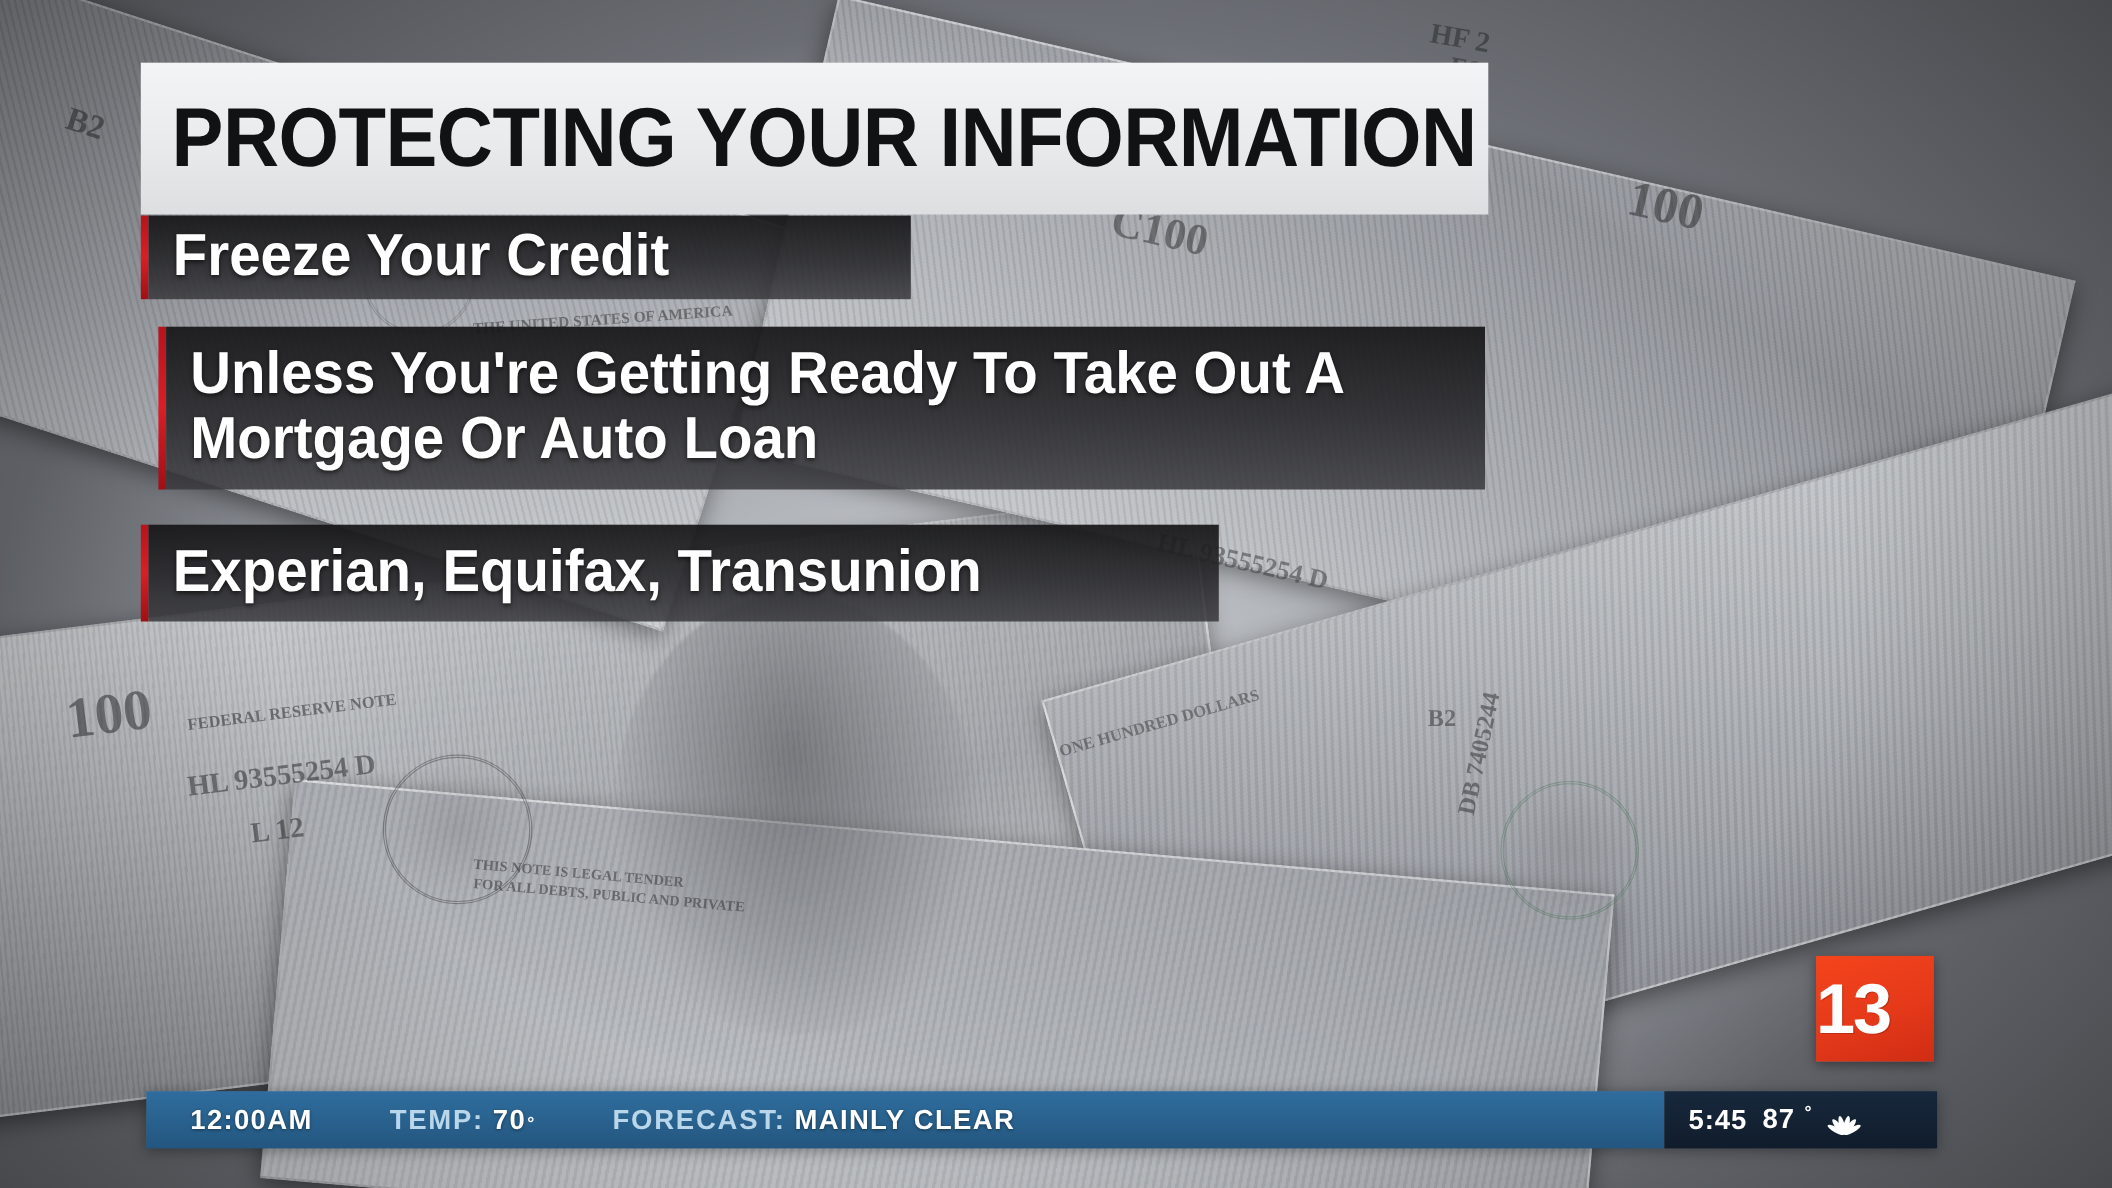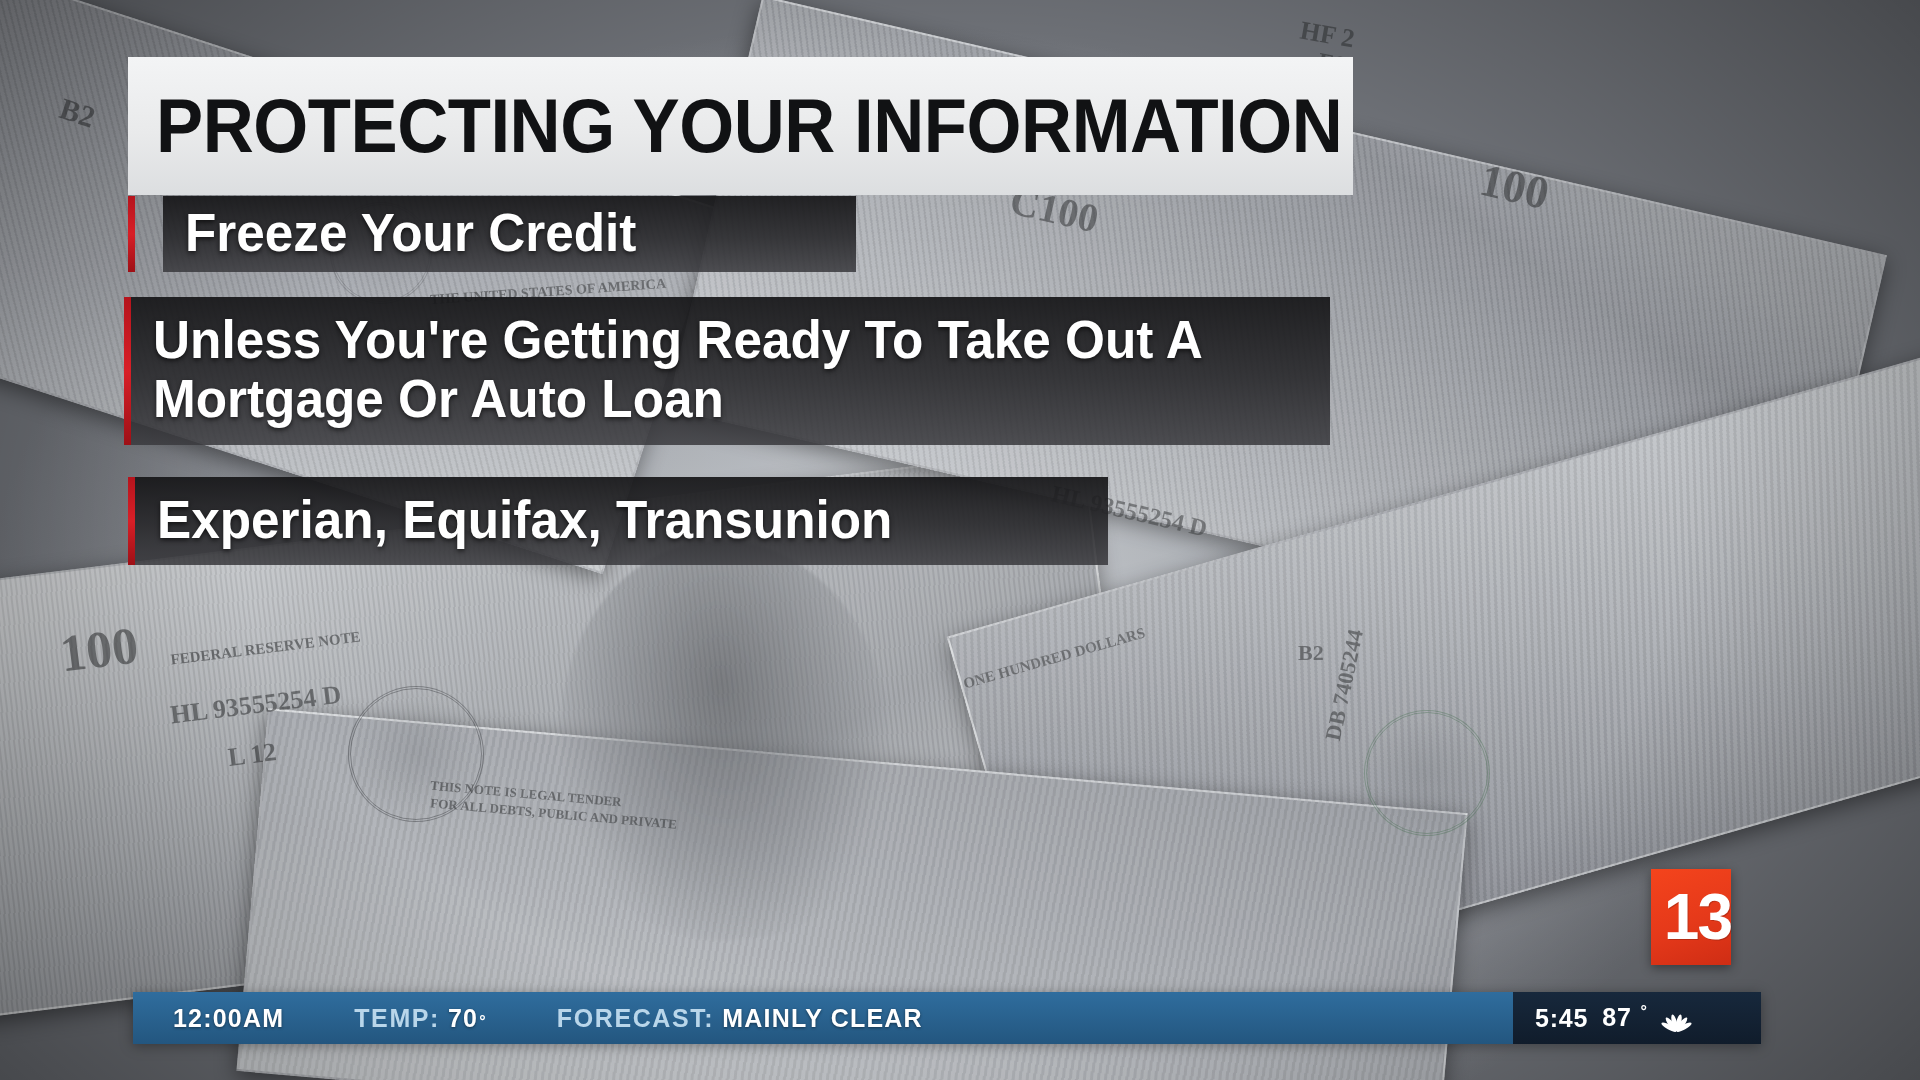--- a/index.html
+++ b/index.html
@@ -166,39 +166,39 @@
     font-size: 54px;
     line-height: 1.09;
     color: #ffffff;
     white-space: nowrap;
     transform: scaleX(0.95);
     transform-origin: left center;
     text-shadow: 0 2px 5px rgba(0,0,0,0.65);
   }
 
   #sub-1 { left: 128px; top: 196px; height: 76px; }
-  #sub-1 .sub-panel { width: 693px; margin-left: 28px; }
-
-  #sub-2 { left: 124px; top: 297px; height: 148px; }
+  #sub-1 .sub-panel { width: 693px; }
+
+  #sub-2 { left: 144px; top: 297px; height: 148px; }
   #sub-2 .sub-panel { width: 1199px; }
 
   #sub-3 { left: 128px; top: 477px; height: 88px; }
   #sub-3 .sub-panel { width: 973px; }
 
   
   .logo13 {
     position: absolute;
     left: 1651px;
     top: 869px;
-    width: 80px;
+    width: 107px;
     height: 96px;
     background: linear-gradient(160deg, #f4441c 0%, #e5391a 55%, #cf2d14 100%);
     display: flex;
     align-items: center;
-    justify-content: flex-end;
+    justify-content: flex-start;
     box-shadow: 0 3px 10px rgba(0,0,0,0.4);
   }
 
   .logo13 span {
     font-family: "Liberation Sans", sans-serif;
     font-weight: bold;
     font-size: 64px;
     color: #ffffff;
     line-height: 1;
     letter-spacing: -2px;

